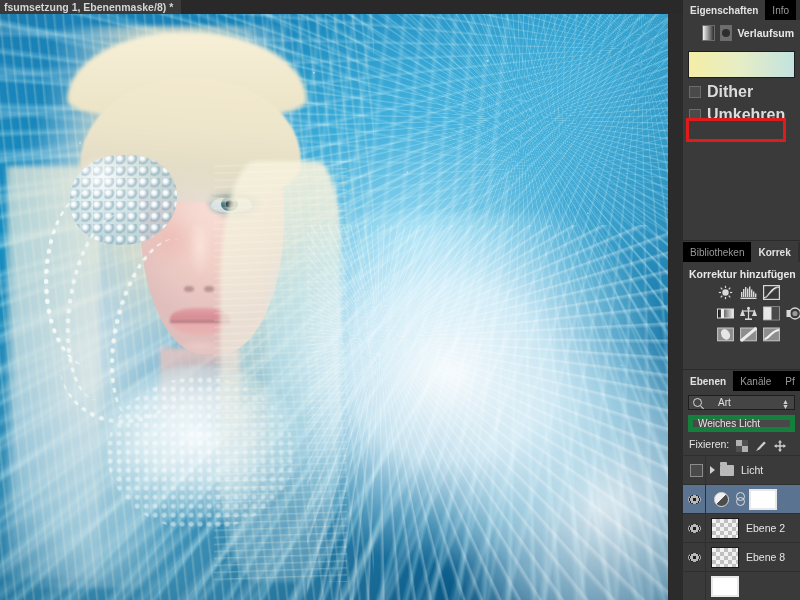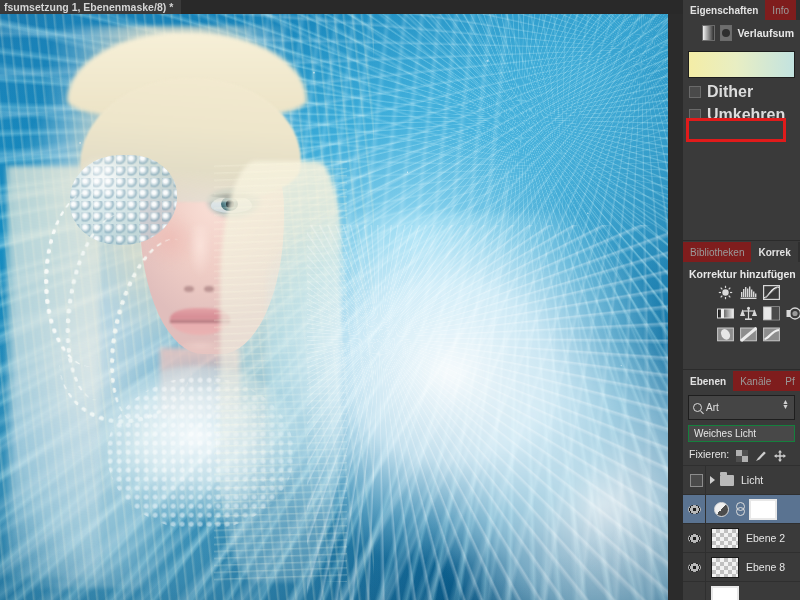--- a/index.html
+++ b/index.html
@@ -293,21 +293,21 @@
     background: #3a3a3a;
   }
   .gap { position:absolute; left:668px; top:14px; width:15px; height:586px; background:#2b2b2b; }
 
   .panel-tabs {
     display: flex; height: 20px; background: #2f2f2f; align-items: stretch;
   }
   .ptab {
     display: flex; align-items: center;
     padding: 0 7px; font-size: 10px; color: #9a9a9a;
-    white-space: nowrap; background: #7f1d1d;
+    white-space: nowrap; background: #000000;
   }
   .ptab.active { background: #3a3a3a; color: #e2e2e2; font-weight: bold; }
 
   .panel-body { background: #3a3a3a; }
 
   
   #props { position:absolute; left:0; top:0; width:117px; height:240px; }
   .prop-head {
     display:flex; align-items:center; gap:5px;
     padding: 5px 6px 4px 6px;
@@ -346,31 +346,31 @@
   #adjust { position:absolute; left:0; top:242px; width:117px; height:128px; }
   .adj-title { font-size:10.5px; font-weight:bold; color:#e8e8e8; padding:6px 0 3px 6px; }
   .adj-grid { padding: 2px 0 0 34px; }
   .adj-row { display:flex; gap:6px; margin-bottom: 6px; }
   .adj-ico { width:17px; height:15px; position:relative; }
 
   
   #layers { position:absolute; left:0; top:371px; width:117px; height:229px; }
   .filter-row { padding: 4px 5px 0 5px; }
   .filter-box {
-    height:25px; border:1px solid #1e1e1e; background:#454545;
-    display:flex; align-items:center; padding: 0 4px; gap:4px;
+    height:15px; border:1px solid #1e1e1e; background:#454545;
+    display:flex; align-items:center; padding: 0 4px; gap:16px;
     font-size:10px; color:#e0e0e0; position:relative;
   }
   .mag { width:9px; height:9px; border:1.4px solid #d8d8d8; border-radius:50%; position:relative; }
   .mag::after{content:"";position:absolute;right:-3px;bottom:-2px;width:4px;height:1.4px;background:#d8d8d8;transform:rotate(45deg);}
   .stepper { position:absolute; right:5px; top:3px; font-size:7px; line-height:5px; color:#d0d0d0; text-align:center;}
 
   .blend-row { padding:5px 5px 0 5px; }
   .blend-box {
-    height:17px; border:1px solid #15803d; background:#484848;
+    height:17px; border:5px solid #15803d; background:#484848;
     display:flex; align-items:center; padding:0 5px;
     font-size:10px; color:#e6e6e6;
   }
   .lock-row { display:flex; align-items:center; gap:7px; padding:6px 5px 5px 6px; }
   .lock-label { font-size:10.5px; font-weight:normal; color:#e4e4e4; }
   .lock-ico { width:12px; height:12px; position:relative; }
 
   .layer { display:flex; align-items:center; height:29px; border-top:1px solid #2f2f2f; position:relative; }
   .layer.sel { background: #5a7391; }
   .eye-cell { width:23px; height:100%; display:flex; align-items:center; justify-content:center; border-right:1px solid #2f2f2f;}

